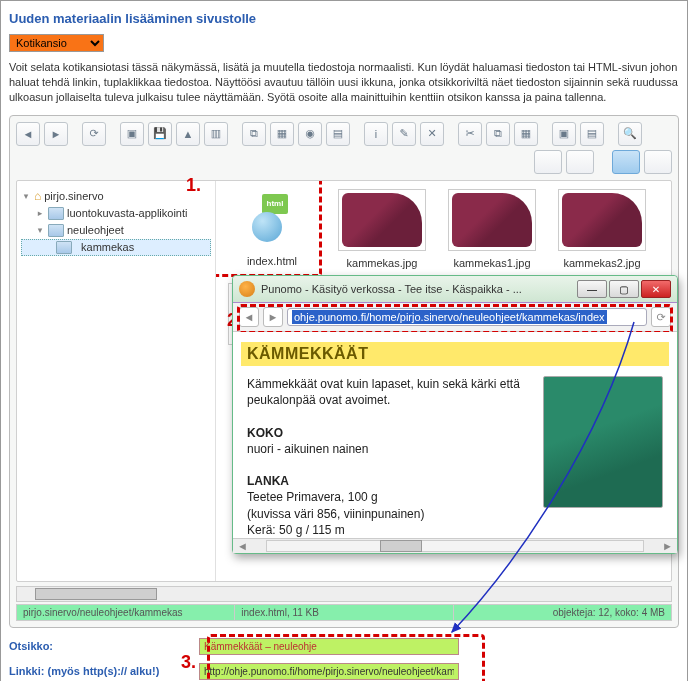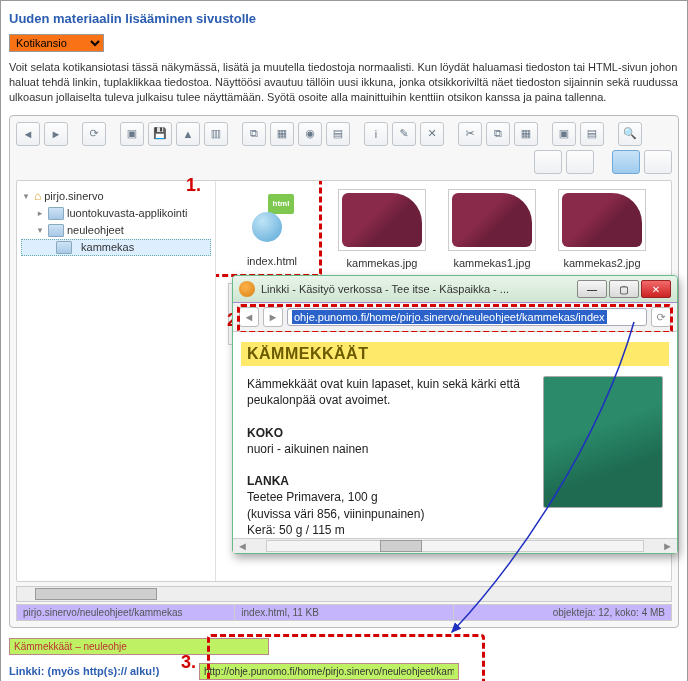--- a/index.html
+++ b/index.html
@@ -21,21 +21,21 @@
 .tree-row.sel{background:#def;border:1px dotted #6aa;padding:1px 16px}
 .tw{color:#888;font-size:9px;width:10px;text-align:center}
 .files{flex:1;padding:8px;position:relative;overflow:hidden}
 .file-grid{display:flex;gap:14px;flex-wrap:wrap}
 .file-item{width:96px;text-align:center;font-size:11px;color:#333}
 .thumb{width:86px;height:60px;margin:0 auto 6px auto;border:1px solid #ccc;display:flex;align-items:center;justify-content:center;background:#fff}
 .thumb-img{width:80px;height:54px;background:linear-gradient(135deg,#8a2a4a 40%,#6b1f3a 60%)}
 .thumb-img.mitten{border-radius:6px 30px 6px 6px}
 .file-item.index .thumb{border:none}
 .idx-icon{position:relative;width:56px;height:50px}
-.idx-icon .page{position:absolute;right:6px;top:0;width:26px;height:20px;background:#7ec850;border-radius:2px;color:#fff;font-size:8px;font-weight:bold;display:flex;align-items:center;justify-content:center}
+.idx-icon .page{position:absolute;right:12px;top:0;width:26px;height:20px;background:#7ec850;border-radius:2px;color:#fff;font-size:8px;font-weight:bold;display:flex;align-items:center;justify-content:center}
 .idx-icon .globe{position:absolute;left:8px;bottom:2px;width:30px;height:30px;border-radius:50%;background:radial-gradient(circle at 35% 30%,#bfe4f7,#5aa7d6)}
 .callout{position:absolute;border:3px dashed #d40000;border-radius:4px;pointer-events:none}
 .callout-lbl{position:absolute;color:#d40000;font-weight:bold;font-size:18px;pointer-events:none}
 .row2{display:flex;gap:14px;margin-top:14px}
 .row2 .thumb-img{width:80px;height:54px}
 .browser-win{position:absolute;left:232px;top:275px;width:444px;border:1px solid #6b8;border-radius:4px;box-shadow:2px 4px 10px rgba(0,0,0,.35);background:#fff;z-index:5}
 .win-titlebar{background:linear-gradient(#e9f4ea,#cfe6d2);padding:4px 6px;display:flex;align-items:center;border-bottom:1px solid #a8c;border-radius:4px 4px 0 0}
 .ff-icon{width:16px;height:16px;border-radius:50%;background:radial-gradient(circle at 40% 35%,#ffb347,#d77f1a);margin-right:6px}
 .win-title{flex:1;color:#333;font-size:11px;white-space:nowrap;overflow:hidden}
 .win-btns{display:flex;gap:2px}
@@ -49,21 +49,21 @@
 .page-h1-wrap{background:#ffe96b;padding:3px 6px;margin:0 -6px 10px -6px}
 .page-h1{font-weight:bold;font-size:16px;color:#6b5a00;letter-spacing:.5px}
 .page-col{display:flex;gap:12px}
 .page-text{flex:1;line-height:1.35}
 .page-img{width:118px;height:130px;background:linear-gradient(160deg,#2a8a6a 40%,#1e6b52 70%);border:1px solid #aaa;border-radius:2px}
 .sb{height:14px;background:#eee;border-top:1px solid #ccc;display:flex;align-items:center}
 .sb .track{flex:1;height:10px;margin:0 14px;background:#f4f4f4;border:1px solid #ccc;position:relative}
 .sb .thumb{position:absolute;left:30%;top:-1px;width:40px;height:10px;background:#cfcfcf;border:1px solid #999}
 .fm-hscroll{height:14px;background:#eee;border:1px solid #ccc;margin-top:4px;position:relative}
 .fm-hscroll .th{position:absolute;left:18px;top:1px;height:10px;width:120px;background:#cfcfcf;border:1px solid #999}
-.status{display:flex;font-size:10px;color:#555;border:1px solid #ccc;background:#c4b5fd;margin-top:2px}
+.status{display:flex;font-size:10px;color:#555;border:1px solid #ccc;background:#86efac;margin-top:2px}
 .status>div{padding:2px 6px;border-right:1px solid #ccc}
 .status>div:nth-child(1){flex:1}
 .status>div:nth-child(2){flex:1;text-align:left}
 .status>div:nth-child(3){flex:1;text-align:right;border-right:none}
 .form-area{margin-top:10px;position:relative}
 .form-row{display:flex;align-items:center;margin-bottom:8px}
 .form-label{width:190px;font-size:11px}
 .form-label.title-lbl{color:#2b5db0;font-weight:bold}
 .form-label.link-lbl{color:#2b5db0;font-weight:bold}
 .form-input{width:250px;border:1px solid #b88;background:#bef264;padding:2px 4px;font-size:10px;color:#333}
@@ -209,21 +209,21 @@
     <div class="status">
       <div>pirjo.sinervo/neuleohjeet/kammekas</div>
       <div>index.html, 11 KB</div>
       <div>objekteja: 12, koko: 4 MB</div>
     </div>
   </div>
 
   <div class="browser-win">
     <div class="win-titlebar">
       <div class="ff-icon"></div>
-      <div class="win-title">Linkki - Käsityö verkossa - Tee itse - Käspaikka - ...</div>
+      <div class="win-title">Punomo - Käsityö verkossa - Tee itse - Käspaikka - ...</div>
       <div class="win-btns">
         <div class="win-btn">—</div>
         <div class="win-btn">▢</div>
         <div class="win-btn close">✕</div>
       </div>
     </div>
     <div class="addr-row">
       <div class="nav-btn">◄</div>
       <div class="nav-btn">►</div>
       <div class="addr-input"><span class="url">ohje.punomo.fi/home/pirjo.sinervo/neuleohjeet/kammekas/index</span></div>
@@ -257,20 +257,21 @@
   </div>
 
   <div class="callout-lbl" style="left:186px;top:175px">1.</div>
   <div class="callout-lbl" style="left:227px;top:310px">2.</div>
 
   <div class="form-area">
     <div class="callout" style="left:198px;top:-4px;width:272px;height:70px"></div>
     <div class="callout-lbl" style="left:172px;top:14px">3.</div>
 
     <div class="form-row">
+      <div class="form-label title-lbl">Otsikko:</div>
       <input class="form-input" style="color: rgb(187, 51, 51);" value="Kämmekkäät – neuleohje">
     </div>
     <div class="form-row">
       <div class="form-label link-lbl">Linkki: (myös http(s):// alku!)</div>
       <input class="form-input" value="http://ohje.punomo.fi/home/pirjo.sinervo/neuleohjeet/kammekas/index.h" style="">
     </div>
 
   </div>
 
   <svg class="arrow" style="left:0;top:0" width="688" height="681">

